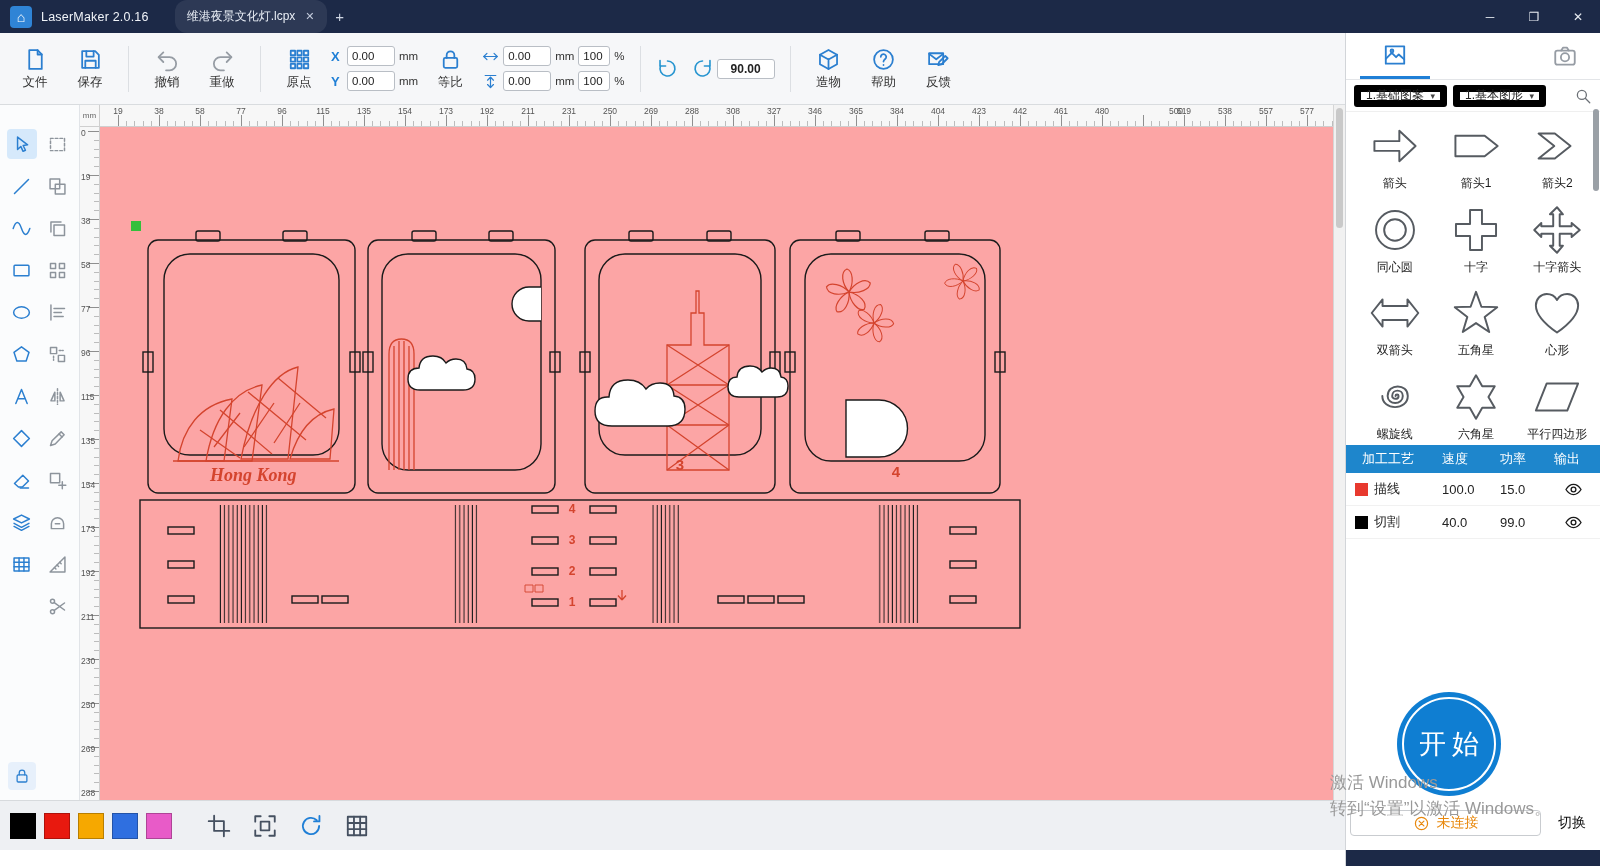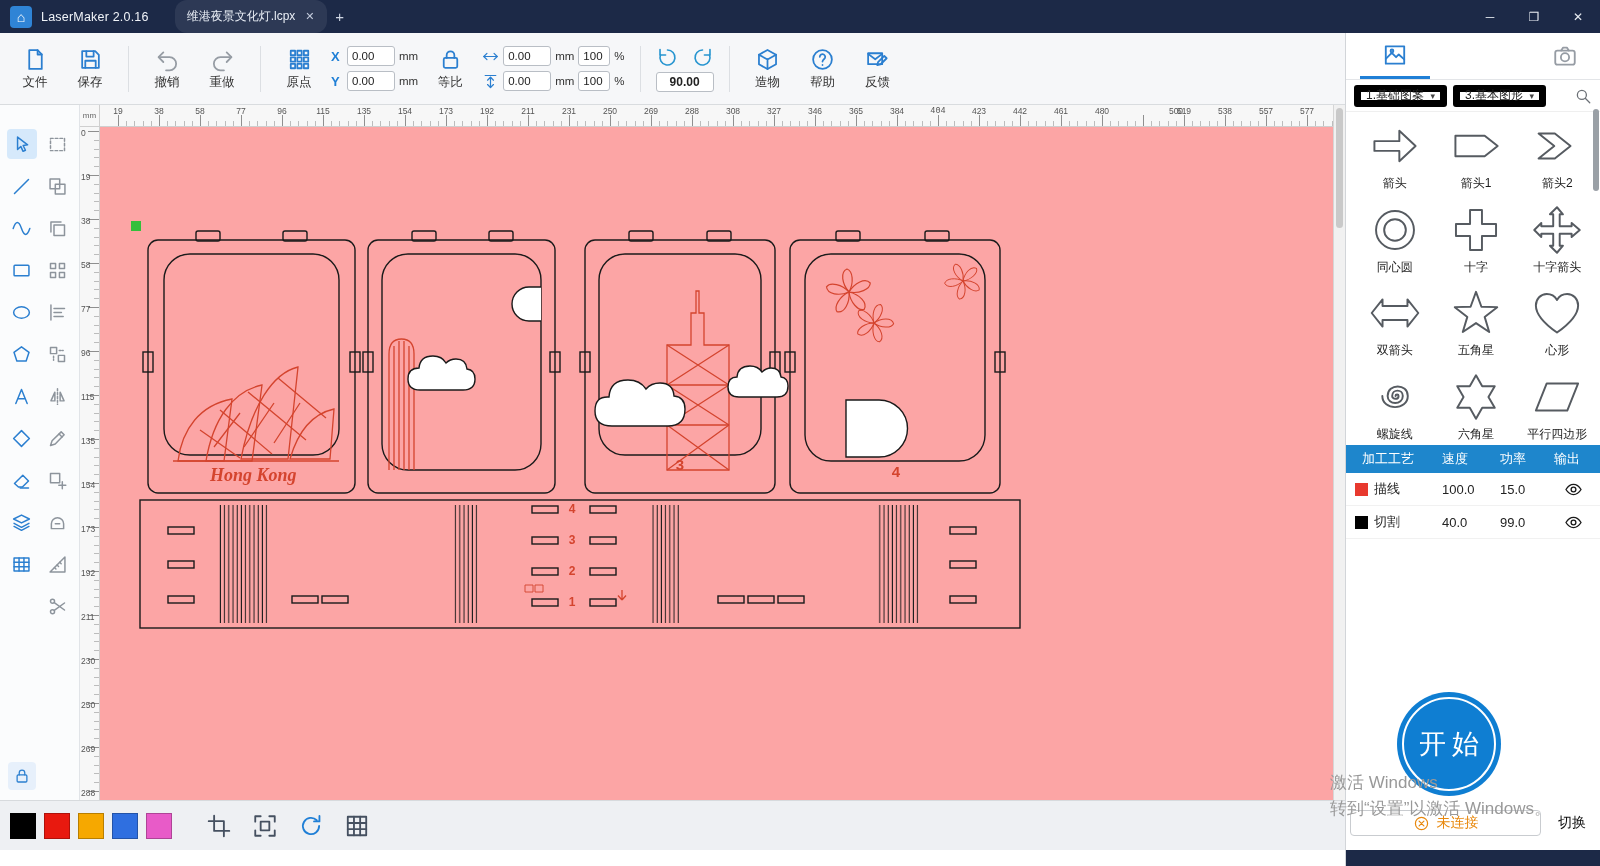--- a/index.html
+++ b/index.html
@@ -32,21 +32,21 @@
   .tsep{width:1px;height:46px;background:#dcdfe3;margin:0 6px;flex:0 0 1px;}
   .xygroup{display:flex;flex-direction:column;gap:5px;}
   .frow{display:flex;align-items:center;gap:4px;}
   .xylabel{color:#1f7fd6;font-weight:bold;font-size:13px;width:12px;}
   .tin{width:48px;height:20px;border:1px solid #b9bec5;border-radius:3px;background:#fff;
        font-size:11.5px;padding:0 4px;color:#222;font-family:"Liberation Sans",sans-serif;}
   .tin.pct{width:32px;}
   .unit{font-size:11.5px;color:#333;}
   .sizegroup{display:flex;flex-direction:column;gap:5px;}
   .szic{width:17px;height:17px;}
-  .rotgroup{display:flex;flex-direction:column;align-items:center;gap:3px;}
+  .rotgroup{display:flex;flex-direction:row;align-items:center;gap:3px;}
   .rotrow{display:flex;gap:12px;}
   .rotic{width:23px;height:23px;}
   .tin.rot{width:58px;text-align:center;font-weight:bold;font-size:12px;}
 
   
   .palette{position:absolute;left:0;top:105px;width:80px;height:695px;background:#fbfcfd;
            border-right:1px solid #e1e4e8;display:flex;justify-content:center;gap:6px;}
   .pcol{display:flex;flex-direction:column;align-items:center;gap:12px;padding-top:24px;}
   .tool{width:30px;height:30px;border-radius:4px;display:grid;place-items:center;color:#2b7fd0;}
   .tool.gray{color:#8d949c;}
@@ -598,21 +598,21 @@
         <span style="left: 428px;">211</span>
         <span style="left: 469px;">231</span>
         <span style="left: 510px;">250</span>
         <span style="left: 551px;">269</span>
         <span style="left: 592px;">288</span>
         <span style="left: 633px;">308</span>
         <span style="left: 674px;">327</span>
         <span style="left: 715px;">346</span>
         <span style="left: 756px;">365</span>
         <span style="left: 797px;">384</span>
-        <span style="left: 838px; font-family: Liberation Mono, monospace;">404</span>
+        <span style="left: 838px;">404</span>
         <span style="left: 879px;">423</span>
         <span style="left: 920px;">442</span>
         <span style="left: 961px;">461</span>
         <span style="left: 1002px;">480</span>
         <span style="left: 1076px;">500</span>
         <span style="left: 1084px;">519</span>
         <span style="left: 1125px;">538</span>
         <span style="left: 1166px;">557</span>
         <span style="left: 1207px;">577</span>
       </div>
@@ -843,21 +843,21 @@
             </svg>
           </span>
       </div>
     </div>
     <div class="rselects">
       <div class="rsel">
         <span>1.基础图案</span>
         <span class="caret">▾</span>
       </div>
       <div class="rsel">
-        <span>3.基本图形</span>
+        <span>1.基本图形</span>
         <span class="caret">▾</span>
       </div>
       <span class="tic searchic">
           <svg viewBox="0 0 24 24">
             <g fill="none" stroke="currentColor" stroke-width="1.7" stroke-linecap="round" stroke-linejoin="round">
               <circle cx="10.5" cy="10.5" r="6"></circle>
               <path d="M15 15l6 6"></path>
             </g>
           </svg>
         </span>

